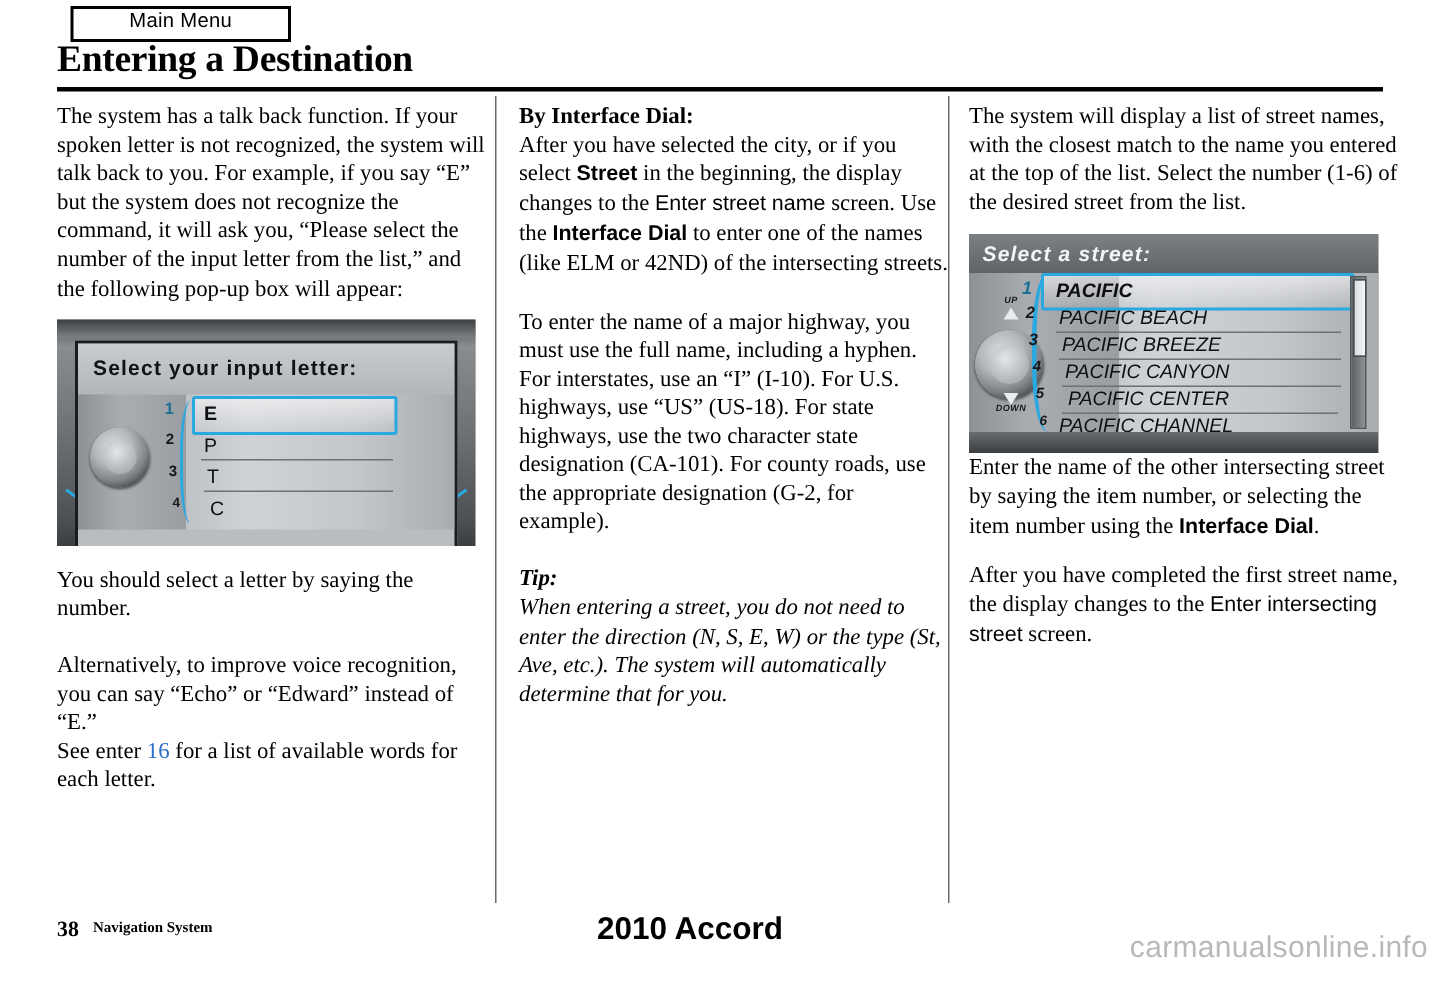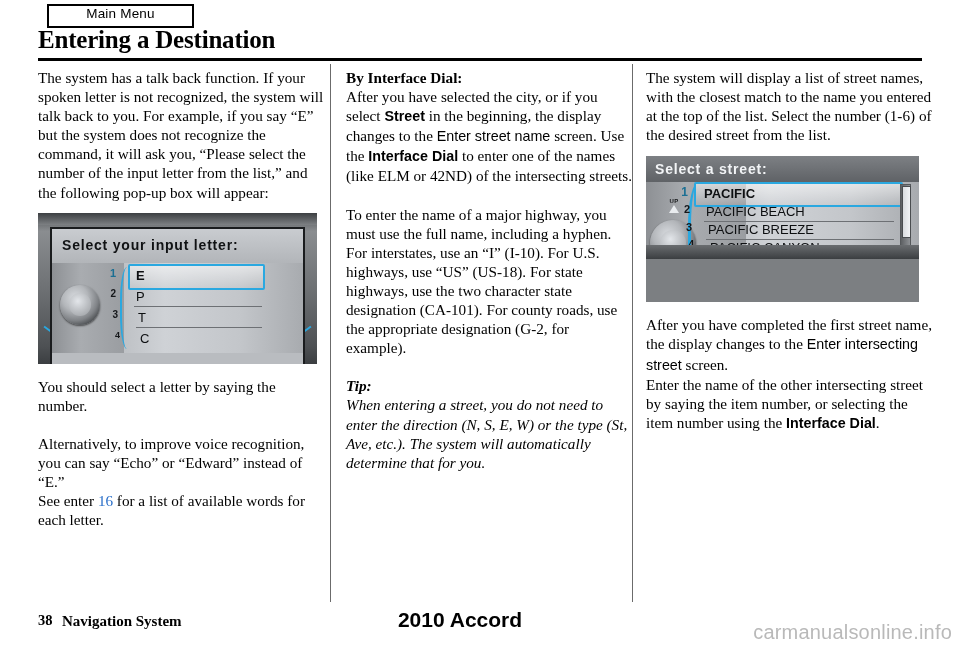--- a/index.html
+++ b/index.html
@@ -209,21 +209,21 @@
 
   
   #footer-pageno {
     position: absolute; left: 38px; top: 612px;
     font-family: "Liberation Serif", serif;
     font-weight: bold; font-size: 14.5px;
   }
   #footer-section {
     position: absolute; left: 62px; top: 613px;
     font-family: "Liberation Serif", serif;
-    font-weight: bold; font-size: 15px;
+    font-weight: bold; font-size: 10px;
   }
   #footer-model {
     position: absolute; left: 0; top: 608px; width: 920px;
     text-align: center;
     font-family: "Liberation Sans", sans-serif;
     font-weight: bold; font-size: 21px;
     color: #000;
   }
   #watermark {
     position: absolute; right: 8px; top: 621px;
@@ -301,21 +301,21 @@
   <p class="body gap">To enter the name of a major highway, you must use the full name, including a hyphen. For interstates, use an “I” (I-10). For U.S. highways, use “US” (US-18). For state highways, use the two character state designation (CA-101). For county roads, use the appropriate designation (G-2, for example).</p>
 
   <p class="body gap"><span class="tip-head">Tip:</span></p>
   <p class="tip-body">When entering a street, you do not need to enter the direction (N, S, E, W) or the type (St, Ave, etc.). The system will automatically determine that for you.</p>
 </div>
 
 <div class="col" id="col-right">
   <p class="body">The system will display a list of street names, with the closest match to the name you entered at the top of the list. Select the number (1-6) of the desired street from the list.</p>
 
   <div class="navi-shot" id="shot-street">
-    <div class="lcd" style="left:0; top:0; width:273px; height:103px;">
+    <div class="lcd" style="left:0; top:0; width:273px; height:146px;font-style:italic;">
 
       <div class="lcd-header" style="height:26px; font-size:14px; padding:5px 0 0 9px; background:linear-gradient(180deg,#7d8084,#5f6266); color:#f2f4f6;">Select a street:</div>
 
       <div class="lcd-body" style="top:26px; height:106px;">
 
         <div class="dial-col" style="width:100px;">
           <div class="updown" style="left:10px; top:16px; width:36px;">
             <div>UP</div>
             <div class="tri-up"></div>
           </div>
@@ -351,21 +351,21 @@
 
         <div class="scrollbar-track" style="left:254px; top:2px; width:11px; height:102px;">
           <div class="scrollbar-thumb" style="left:1px; top:1px; width:9px; height:52px;"></div>
         </div>
       </div>
 
       <div style="position:absolute; left:0; bottom:0; width:100%; height:14px; background:linear-gradient(180deg,#6a6d70,#3b3e41);"></div>
     </div>
   </div>
 
+  <p class="body"><span>Enter the name of the other intersecting street by saying the item number, or selecting the item number using the </span><span class="sans-b">Interface Dial</span><span>.</span></p>
+
   <p class="body" style="margin-top:13px;"><span>After you have completed the first street name, the display changes to the </span><span class="sans">Enter intersecting street</span><span> screen.</span></p>
-
-  <p class="body"><span>Enter the name of the other intersecting street by saying the item number, or selecting the item number using the </span><span class="sans-b">Interface Dial</span><span>.</span></p>
 </div>
 
 <div id="footer-pageno">38</div>
 <div id="footer-section">Navigation System</div>
 <div id="footer-model">2010 Accord</div>
 <div id="watermark">carmanualsonline.info</div>
 
 </body></html>

